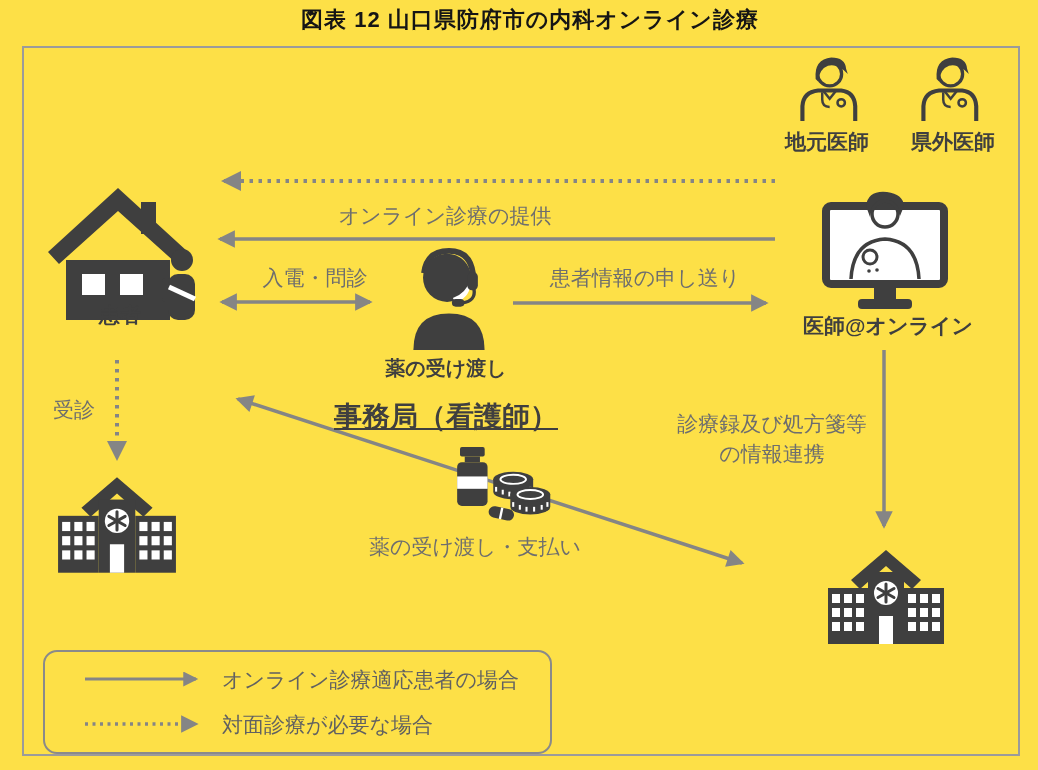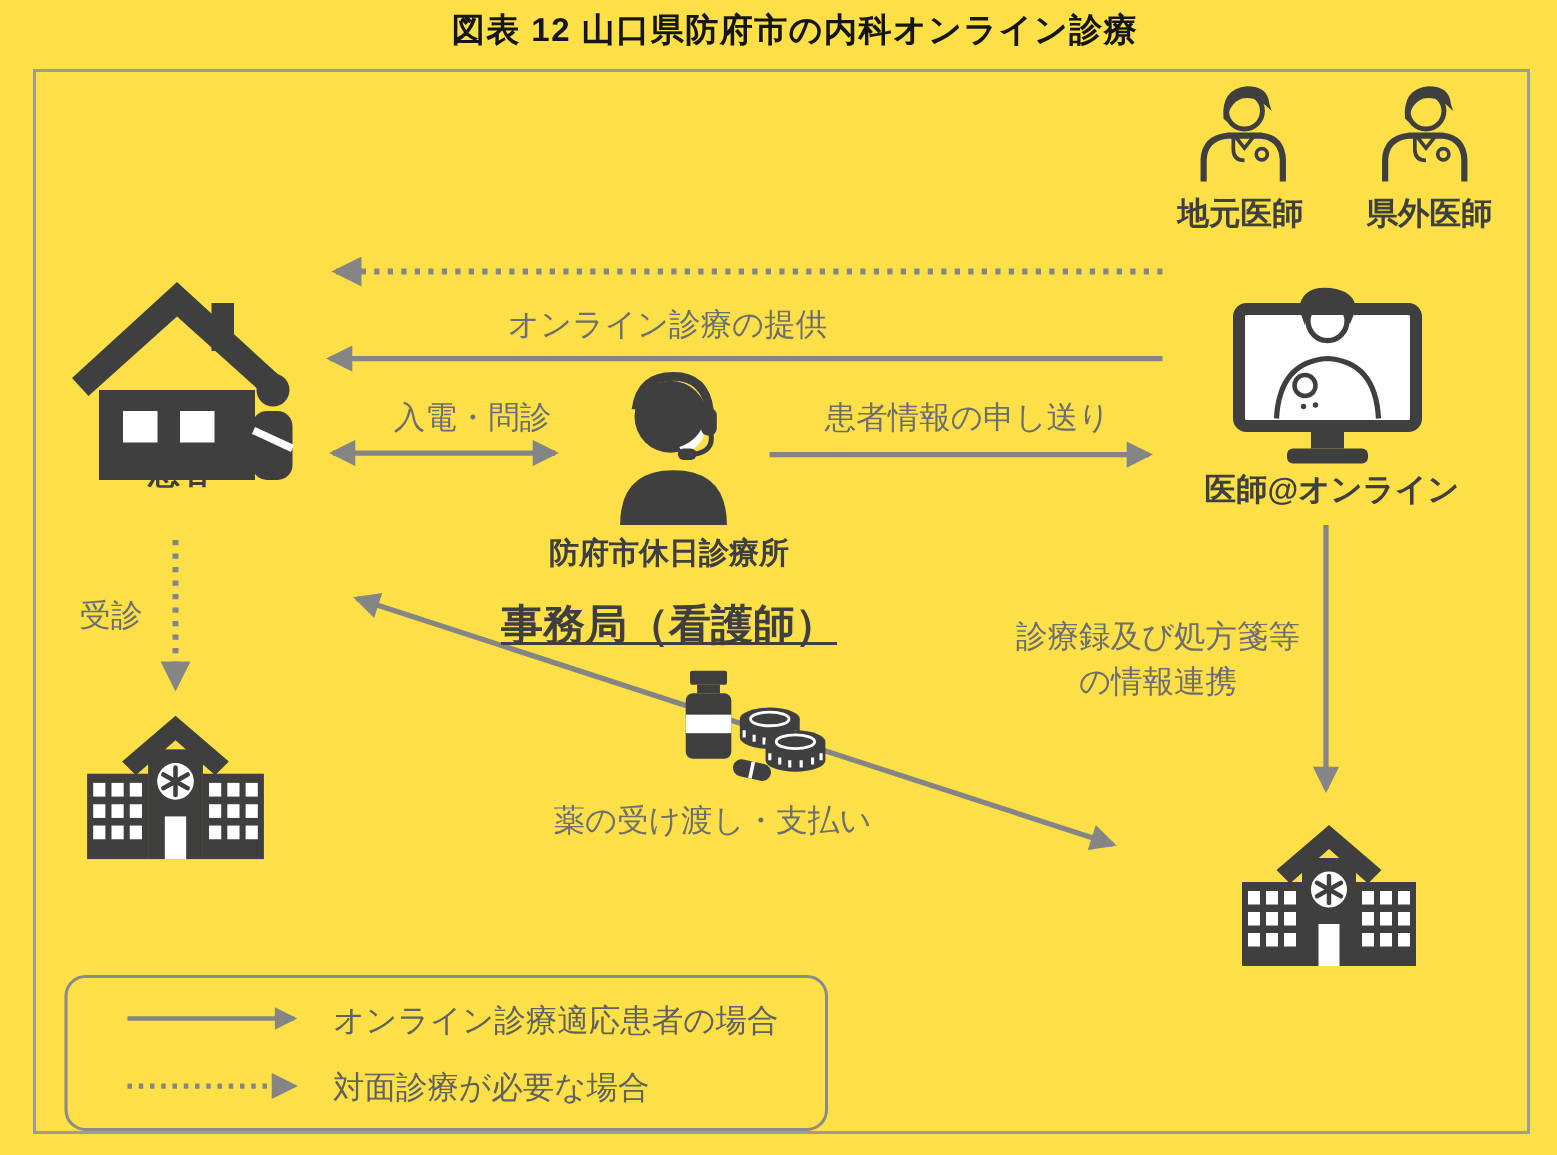--- a/index.html
+++ b/index.html
@@ -88,21 +88,21 @@
     <svg width="82" height="102" viewBox="0 0 84 106">
       <path d="M16,26 Q19,3 42,3 Q64,3 67,27" fill="none" stroke="#3f3f3f" stroke-width="6"></path>
       <circle cx="40" cy="31" r="25" fill="#3f3f3f"></circle>
       <path d="M46,52 Q60,47 64,33 Q66,50 49,57 Z" fill="#fff"></path>
       <rect x="61" y="25" width="11" height="19" rx="5" fill="#3f3f3f"></rect>
       <path d="M68,43 Q70,55 56,57" fill="none" stroke="#3f3f3f" stroke-width="3.5"></path>
       <rect x="45" y="53" width="13" height="8" rx="4" fill="#3f3f3f"></rect>
       <path d="M5,106 Q5,68 42,68 Q79,68 79,106 Z" fill="#3f3f3f"></path>
     </svg>
   </div>
-  <div class="node-label" style="left:446px;top:355px;font-size:20px;">防府市休日診療所</div>
+  <div class="node-label" style="left:446px;top:355px;font-size:20px;">薬の受け渡し</div>
   <div class="node-label" style="left:446px;top:398px;font-size:28px;text-decoration:underline;">事務局（看護師）</div>
 
   <div class="icon" style="left:820px;top:190px;">
     <svg width="130" height="122" viewBox="0 0 130 122">
       <rect x="6" y="16" width="118" height="78" rx="5" fill="#fff" stroke="#3f3f3f" stroke-width="8"></rect>
       <path d="M46,16 Q48,0 67,2 Q83,4 84,16 L80,26 Q74,10 63,12 Q52,13 50,27 Z" fill="#3f3f3f"></path>
       <circle cx="65" cy="24" r="13" fill="none" stroke="#3f3f3f" stroke-width="3.5"></circle>
       <path d="M31,89 Q33,51 65,49 Q97,51 99,89" fill="none" stroke="#3f3f3f" stroke-width="3.5"></path>
       <circle cx="50" cy="67" r="7" fill="none" stroke="#3f3f3f" stroke-width="3"></circle>
       <circle cx="49" cy="81" r="1.8" fill="#3f3f3f"></circle>

